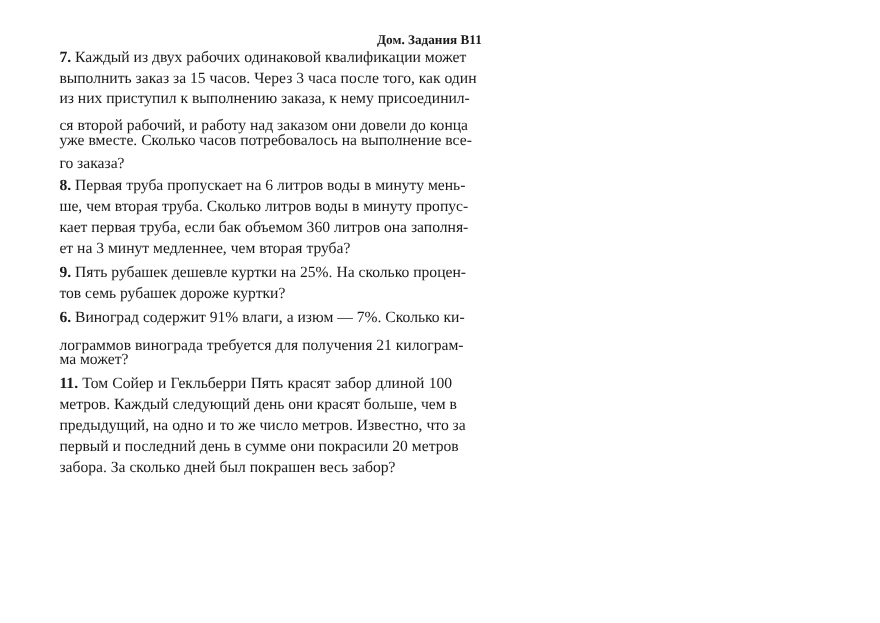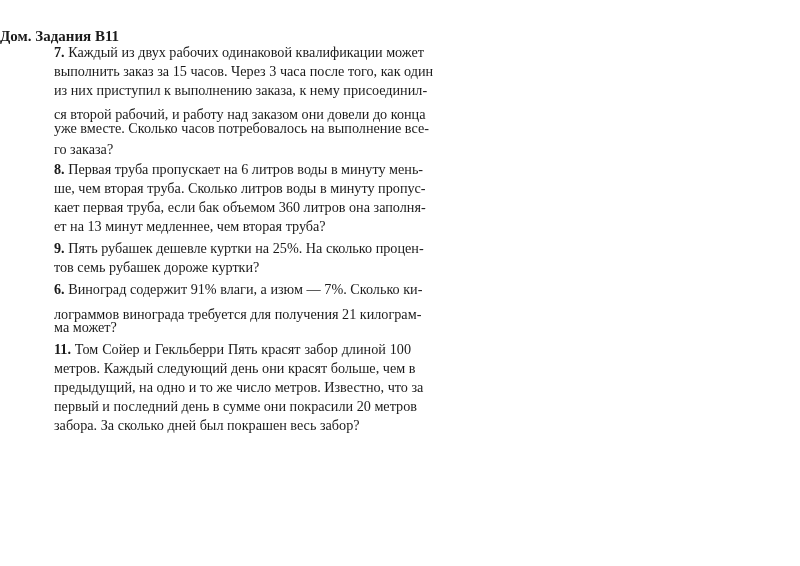--- a/index.html
+++ b/index.html
@@ -10,26 +10,26 @@
     body {
       width: 800px;
       height: 566px;
       position: relative;
       overflow: hidden;
       font-family: "Liberation Serif", "DejaVu Serif", serif;
       color: #1a1a1a;
     }
     .title {
       position: absolute;
-      left: 0;
+      left: 17px;
       width: 421px;
       top: 29px;
-      text-align: left;
+      text-align: right;
       font-weight: bold;
-      font-size: 15px;
+      font-size: 12px;
       line-height: 14px;
       white-space: nowrap;
     }
     .line {
       position: absolute;
       left: 32px;
       width: 357px;
       height: 19px;
       font-size: 14.2px;
       line-height: 19px;
@@ -58,21 +58,21 @@
     <div class="line" style="top:81px">из них приступил к выполнению заказа, к нему присоединил-</div>
     <div class="line" style="top:105px">ся второй рабочий, и работу над заказом они довели до конца</div>
     <div class="line" style="top:119px">уже вместе. Сколько часов потребовалось на выполнение все-</div>
     <div class="line last" style="top:140px">го заказа?</div>
   </div>
 
   <div>
     <div class="line" style="top:160px"><span class="num">8.</span><span> Первая труба пропускает на 6 литров воды в минуту мень-</span></div>
     <div class="line" style="top:179px">ше, чем вторая труба. Сколько литров воды в минуту пропус-</div>
     <div class="line" style="top:198px">кает первая труба, если бак объемом 360 литров она заполня-</div>
-    <div class="line last" style="top:217px">ет на 13 минут медленнее, чем вторая труба?</div>
+    <div class="line last" style="top:217px">ет на 3 минут медленнее, чем вторая труба?</div>
   </div>
 
   <div>
     <div class="line" style="top:239px"><span class="num">9.</span><span> Пять рубашек дешевле куртки на 25%. На сколько процен-</span></div>
     <div class="line last" style="top:258px">тов семь рубашек дороже куртки?</div>
   </div>
 
   <div>
     <div class="line" style="top:280px"><span class="num">6.</span><span> Виноград содержит 91% влаги, а изюм — 7%. Сколько ки-</span></div>
     <div class="line" style="top:305px">лограммов винограда требуется для получения 21 килограм-</div>

